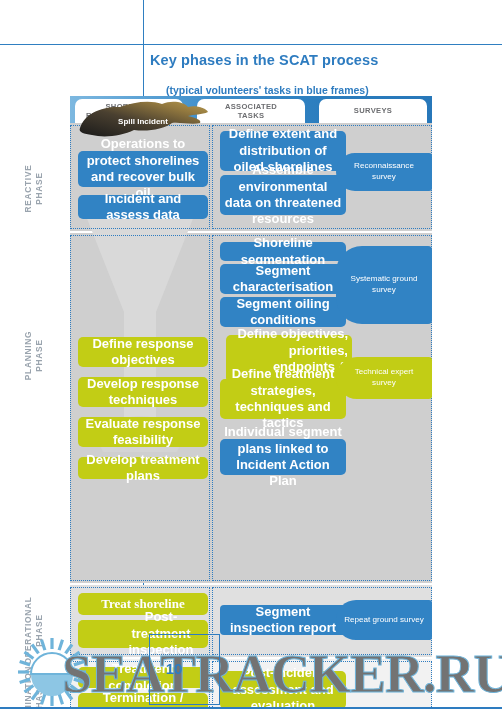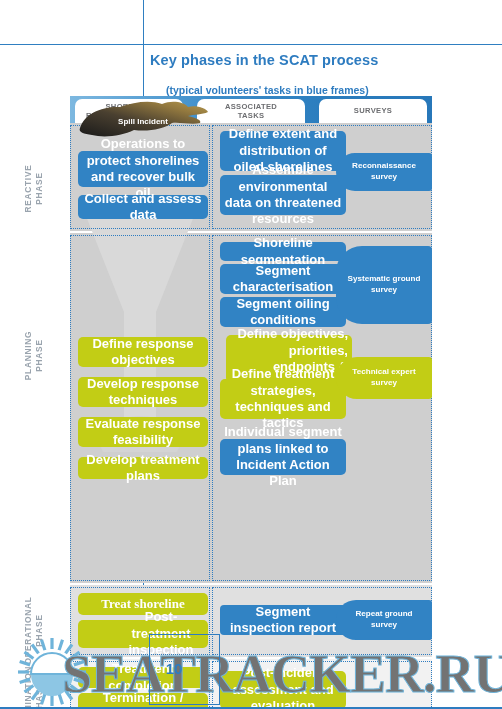--- a/index.html
+++ b/index.html
@@ -56,21 +56,21 @@
 
   
   .node{position:absolute;border-radius:5px;display:flex;align-items:center;justify-content:center;
         text-align:center;color:#ffffff;font-size:13px;font-weight:bold;line-height:1.26;
         padding:2px 4px;box-sizing:border-box;}
   .blue{background:#3183c4;}
   .olive{background:#c2cd15;}
 
   
   .survey{position:absolute;display:flex;align-items:center;justify-content:center;text-align:center;
-          color:#fff;font-size:8.1px;font-weight:bold;line-height:1.3;box-sizing:border-box;
+          color:#fff;font-size:8.1px;font-weight:normal;line-height:1.3;box-sizing:border-box;
           border-radius:26px 4px 4px 26px;padding:9px 6px;}
   .survey-sq{border-radius:4px;}
 
   
   .spill{position:absolute;left:6px;top:2px;width:134px;height:46px;}
   .spill svg{display:block;}
   .spill-label{position:absolute;left:6px;top:2px;width:134px;height:46px;
                display:flex;align-items:center;justify-content:center;
                color:#ffffff;font-size:8px;font-weight:bold;text-align:center;}
 
@@ -153,21 +153,21 @@
       </defs>
       <path d="M4 30 C8 16 26 8 44 9 C58 4 74 2 86 6 C96 2 108 4 112 9
                C120 7 130 10 132 14 C126 17 118 16 112 18
                C120 20 126 22 124 25 C116 27 104 24 96 25
                C88 31 72 34 58 32 C46 38 28 40 16 37 C8 36 2 34 4 30 Z" fill="url(#oil)"></path>
     </svg>
   </div>
   <div class="spill-label">Spill Incident</div>
 
   <div class="node blue" style="left:8px;top:55px;width:130px;height:36px;">Operations to protect shorelines and recover bulk oil</div>
-  <div class="node blue" style="left:8px;top:99px;width:130px;height:24px;">Collect and assess data</div>
+  <div class="node blue" style="left:8px;top:99px;width:130px;height:24px;">Incident and assess data</div>
 
   <div class="node blue" style="left:150px;top:35px;width:126px;height:40px;">Define extent and distribution of oiled shorelines</div>
   <div class="node blue" style="left:150px;top:79px;width:126px;height:40px;">Assemble environmental data on threatened resources</div>
   <div class="survey blue" style="left:266px;top:57px;width:96px;height:38px;">Reconnaissance survey</div>
 
   <div class="node blue" style="left:150px;top:146px;width:126px;height:19px;">Shoreline segmentation</div>
   <div class="node blue" style="left:150px;top:168px;width:126px;height:30px;">Segment characterisation</div>
   <div class="node blue" style="left:150px;top:201px;width:126px;height:30px;">Segment oiling conditions</div>
   <div class="survey blue" style="left:266px;top:150px;width:96px;height:78px;">Systematic ground survey</div>
 

